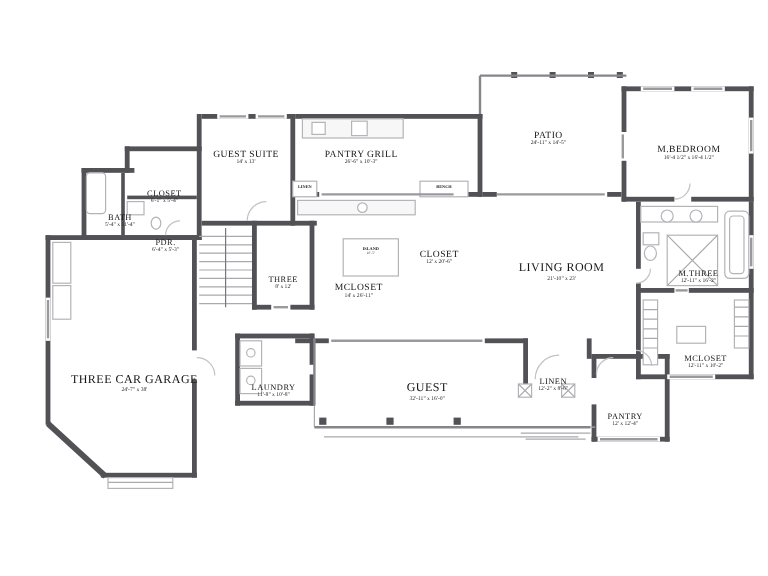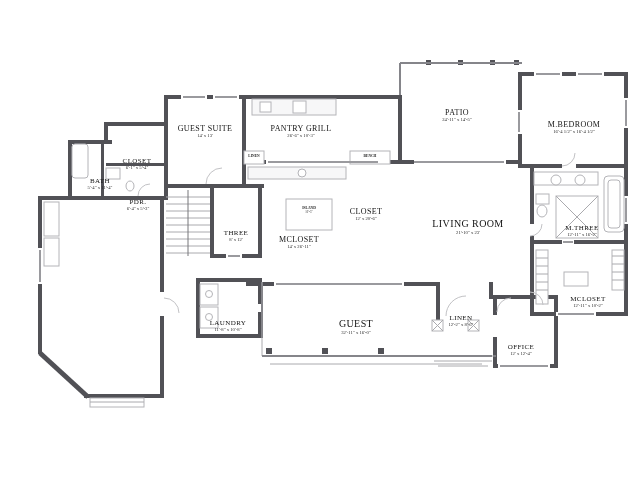--- a/index.html
+++ b/index.html
@@ -250,34 +250,38 @@
     <div class="dm">14' x 26'-11"</div>
   </div>
   <div class="lbl s3" style="left:582px;top:200px">
     <div class="nm">M.THREE</div>
     <div class="dm">12'-11" x 16'-2"</div>
   </div>
   <div class="lbl s3" style="left:588px;top:271px">
     <div class="nm">MCLOSET</div>
     <div class="dm">12'-11" x 10'-2"</div>
   </div>
+  <div class="lbl s1" style="left:112px;top:311px">
+    <div class="nm">THREE CAR GARAGE</div>
+    <div class="dm">24'-7" x 38'</div>
+  </div>
   <div class="lbl s3" style="left:228px;top:295px">
     <div class="nm">LAUNDRY</div>
     <div class="dm">11'-8" x 10'-8"</div>
   </div>
   <div class="lbl s1" style="left:356px;top:318px">
     <div class="nm">GUEST</div>
     <div class="dm">32'-11" x 16'-0"</div>
   </div>
   <div class="lbl s3" style="left:461px;top:290px">
     <div class="nm">LINEN</div>
     <div class="dm">12'-2" x 8'-6"</div>
   </div>
   <div class="lbl s3" style="left:521px;top:319px">
-    <div class="nm">OFFICE</div>
+    <div class="nm">PANTRY</div>
     <div class="dm">12' x 12'-4"</div>
   </div>
 
   <div class="tiny" style="left:309px;top:206px">
     <div>ISLAND</div>
     <div class="dm">10'-5"</div>
   </div>
   <div class="tiny" style="left:254px;top:154px">LINEN</div>
   <div class="tiny" style="left:370px;top:154px">BENCH</div>
 

